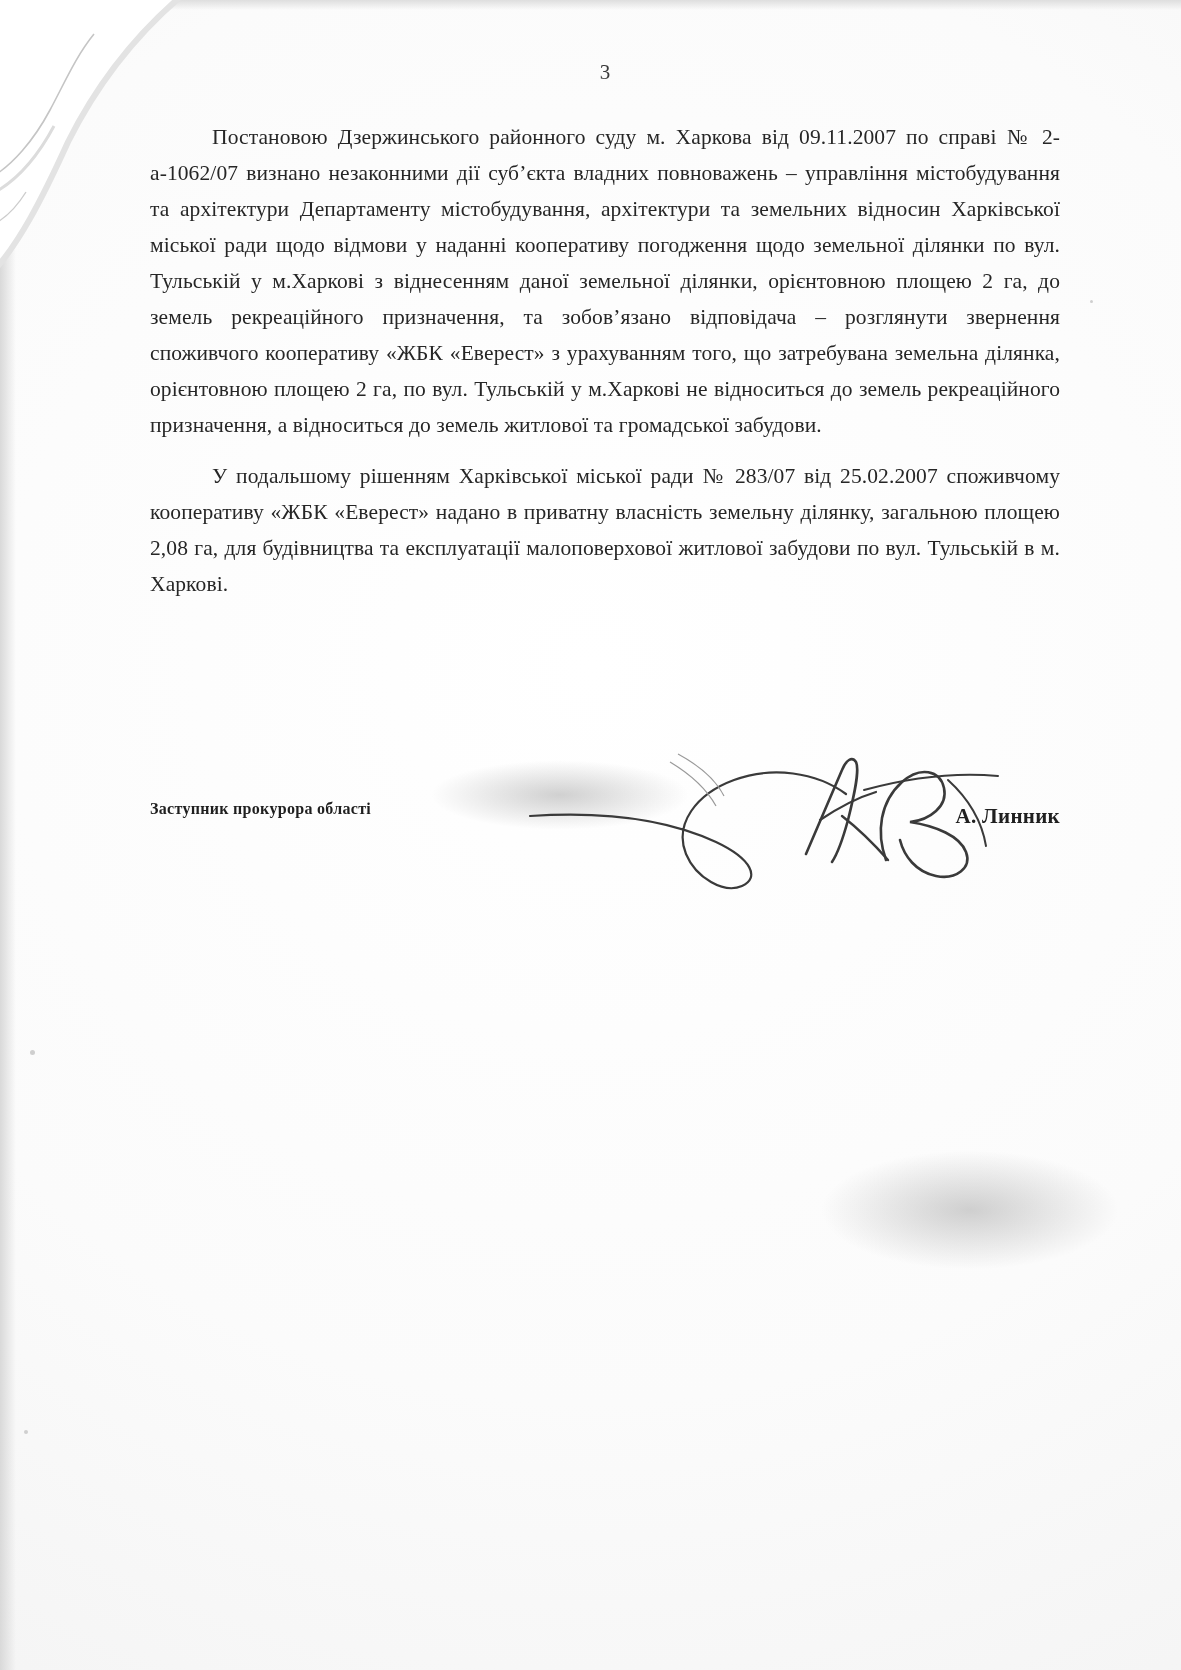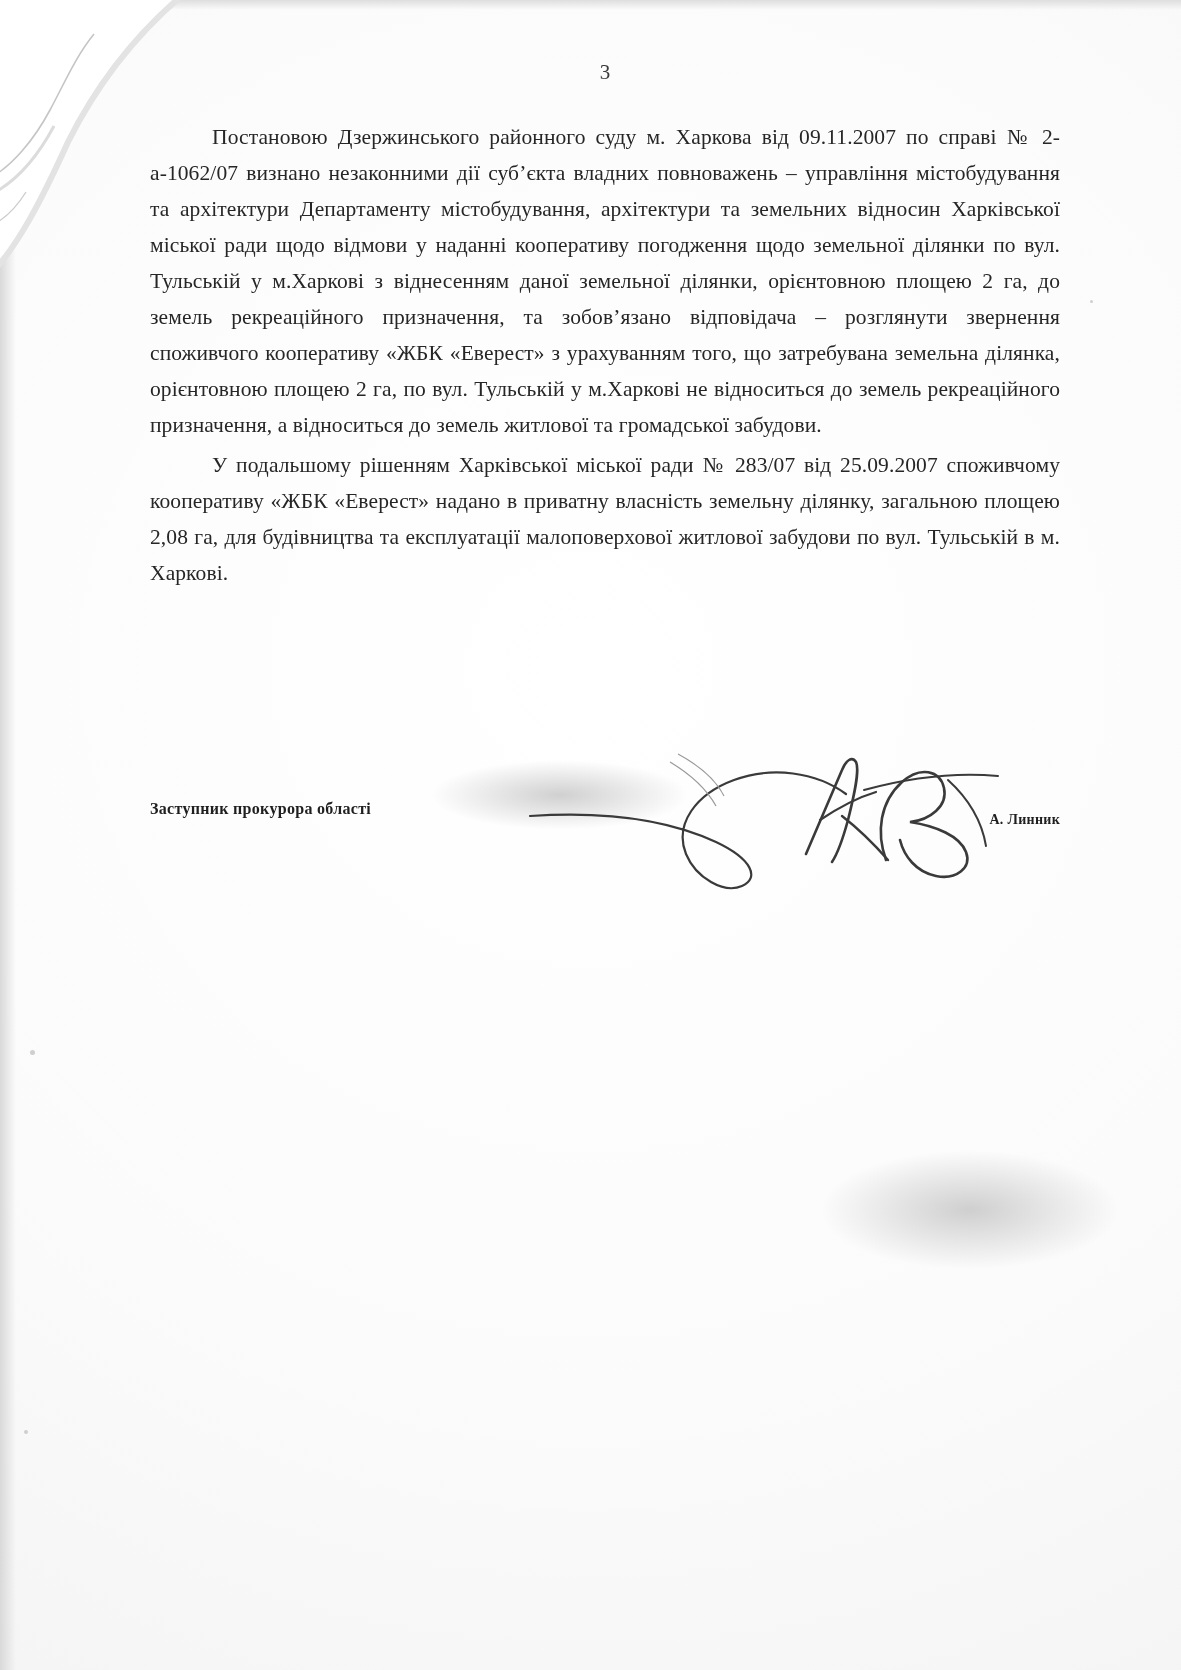--- a/index.html
+++ b/index.html
@@ -65,21 +65,21 @@
     top: 60px;
     width: 910px;
   }
   .page-number {
     text-align: center;
     font-size: 21px;
     margin: 0 0 34px 0;
     color: #3a3a3a;
   }
   p.para {
-    margin: 4px 0 1px 0;
+    margin: 15px 0 1px 0;
     font-size: 21.5px;
     line-height: 36px;
     text-align: justify;
     text-indent: 62px;
     text-justify: inter-word;
     color: #262626;
     letter-spacing: 0.1px;
   }
 
   
@@ -95,22 +95,22 @@
     left: 0;
     top: 0;
     font-size: 16px;
     font-weight: bold;
     color: #1f1f1f;
     letter-spacing: 0.3px;
   }
   .sig-name {
     position: absolute;
     right: 0;
-    top: 12px;
-    font-size: 14px;
+    top: 4px;
+    font-size: 21px;
     font-weight: bold;
     color: #1f1f1f;
     letter-spacing: 0.3px;
   }
   .sig-scribble {
     position: absolute;
     left: 370px;
     top: -50px;
     width: 520px;
     height: 160px;
@@ -142,21 +142,21 @@
   <div class="speck" style="left:24px;top:1430px;width:4px;height:4px;"></div>
   <div class="speck" style="left:1090px;top:300px;width:3px;height:3px;"></div>
 
   <div class="smudge" style="left:430px;top:760px;width:260px;height:70px;"></div>
   <div class="smudge" style="left:820px;top:1150px;width:300px;height:120px;"></div>
 
   <div class="content">
     <div class="page-number">3</div>
 
     <p class="para">Постановою Дзержинського районного суду м. Харкова від 09.11.2007 по справі № 2-а-1062/07 визнано незаконними дії суб’єкта владних повноважень – управління містобудування та архітектури Департаменту містобудування, архітектури та земельних відносин Харківської міської ради щодо відмови у наданні кооперативу погодження щодо земельної ділянки по вул. Тульській у м.Харкові з віднесенням даної земельної ділянки, орієнтовною площею 2 га, до земель рекреаційного призначення, та зобов’язано відповідача – розглянути звернення споживчого кооперативу «ЖБК «Еверест» з урахуванням того, що затребувана земельна ділянка, орієнтовною площею 2 га, по вул. Тульській у м.Харкові не відноситься до земель рекреаційного призначення, а відноситься до земель житлової та громадської забудови.</p>
-    <p class="para">У подальшому рішенням Харківської міської ради № 283/07 від 25.09.2007 споживчому кооперативу «ЖБК «Еверест» надано в приватну власність земельну ділянку, загальною площею 2,08 га, для будівництва та експлуатації малоповерхової житлової забудови по вул. Тульській в м. Харкові.</p>
+    <p class="para">У подальшому рішенням Харківської міської ради № 283/07 від 25.02.2007 споживчому кооперативу «ЖБК «Еверест» надано в приватну власність земельну ділянку, загальною площею 2,08 га, для будівництва та експлуатації малоповерхової житлової забудови по вул. Тульській в м. Харкові.</p>
   </div>
 
   <div class="signature-block">
     <div class="sig-role">Заступник прокурора області</div>
 
     <svg class="sig-scribble" viewBox="0 0 520 160" preserveAspectRatio="none">
       <g fill="none" stroke="#3a3a3a" stroke-linecap="round">
 
         <path d="M10,66 C70,62 140,66 196,92 C232,109 240,128 222,136 C204,144 176,128 166,104 C154,74 176,44 214,30 C252,16 296,22 326,44" stroke-width="2.2"></path>
 

